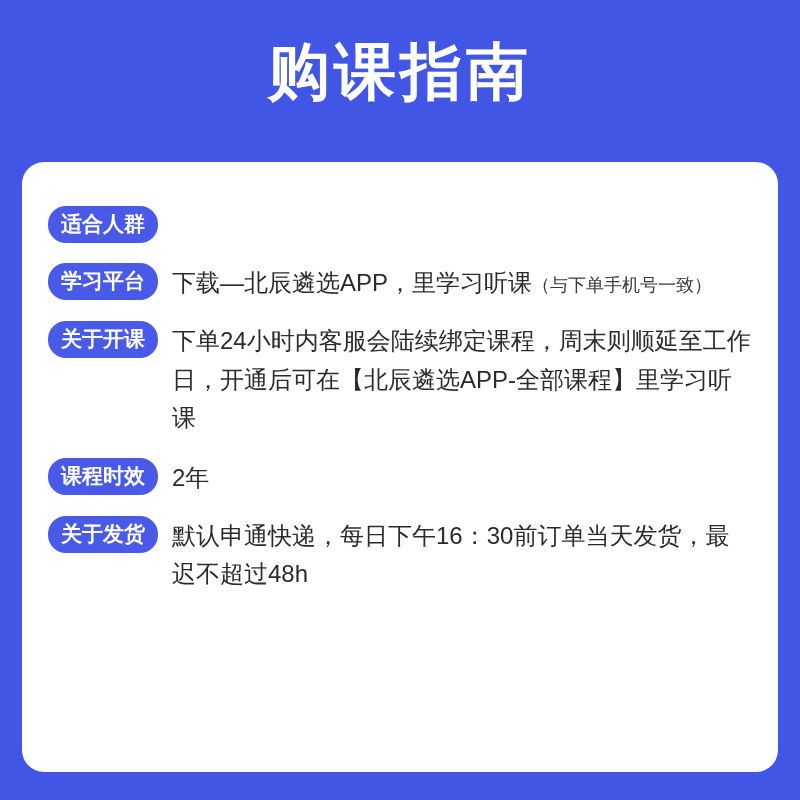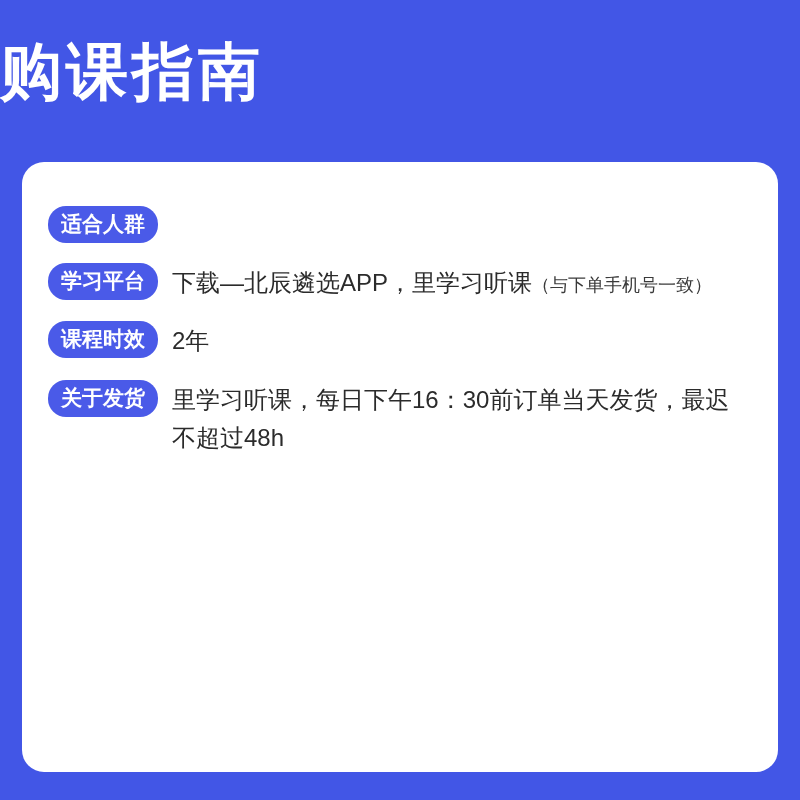--- a/index.html
+++ b/index.html
@@ -18,21 +18,21 @@
     width: 800px;
     height: 800px;
     background: #4256e6;
     box-sizing: border-box;
   }
   .title {
     position: absolute;
     top: 36px;
     left: 0;
     width: 800px;
-    text-align: left;
+    text-align: center;
     color: #ffffff;
     font-size: 62px;
     font-weight: bold;
     letter-spacing: 4px;
     line-height: 1.15;
   }
   .card {
     position: absolute;
     left: 22px;
     top: 162px;
@@ -96,27 +96,31 @@
 
       <div class="row">
         <div class="tag">适合人群</div>
       </div>
 
       <div class="row">
         <div class="tag">学习平台</div>
         <div class="content"><span>下载—北辰遴选APP，里学习听课</span><span class="small">（与下单手机号一致）</span></div>
       </div>
 
+      <div class="row spacer-row-tall">
+        <div class="tag">关于开课</div>
+        <div class="content"><span>下单24小时内客服会陆续绑定课程，周末则顺延至工作日，开通后可在【北辰遴选APP-全部课程】里学习听课</span></div>
+      </div>
 
       <div class="row">
         <div class="tag">课程时效</div>
         <div class="content"><span>2年</span></div>
       </div>
 
 
       <div class="row spacer-row-tall">
         <div class="tag">关于发货</div>
-        <div class="content"><span>里学习听课，每日下午16：30前订单当天发货，最迟不超过48h</span></div>
+        <div class="content"><span>默认申通快递，每日下午16：30前订单当天发货，最迟不超过48h</span></div>
       </div>
 
     </div>
   </div>
 </div>
 
 </body></html>

